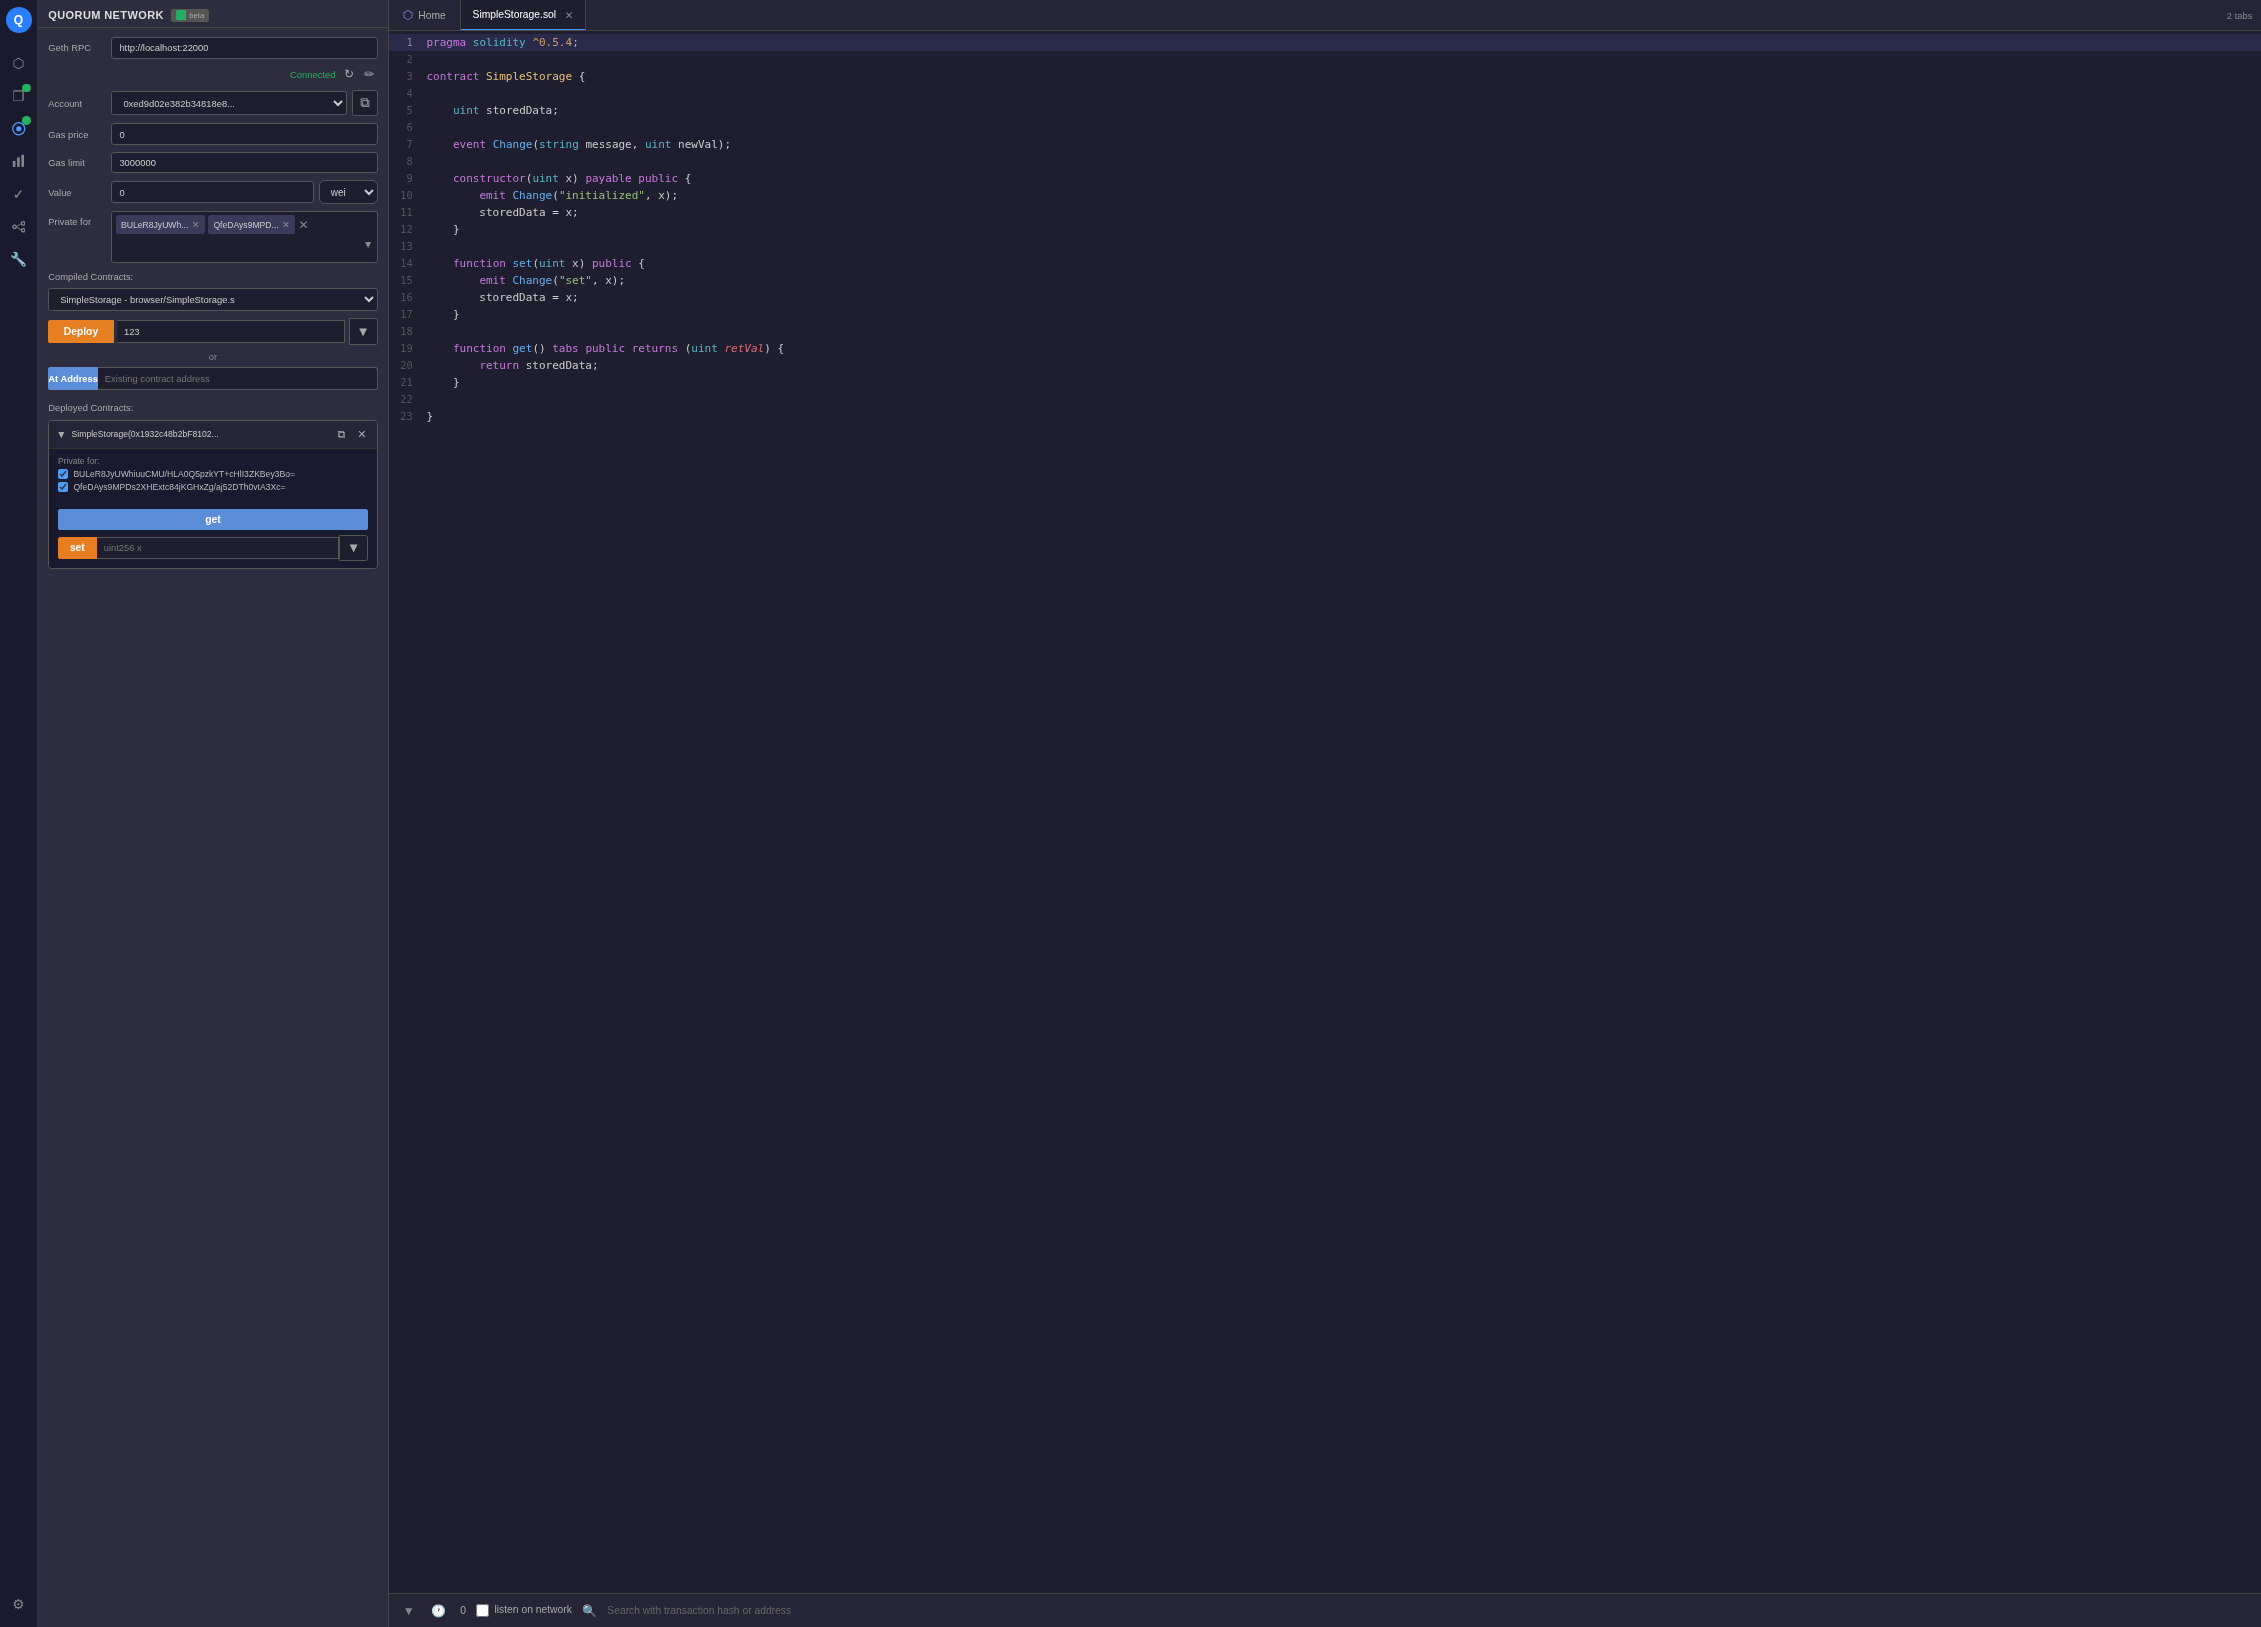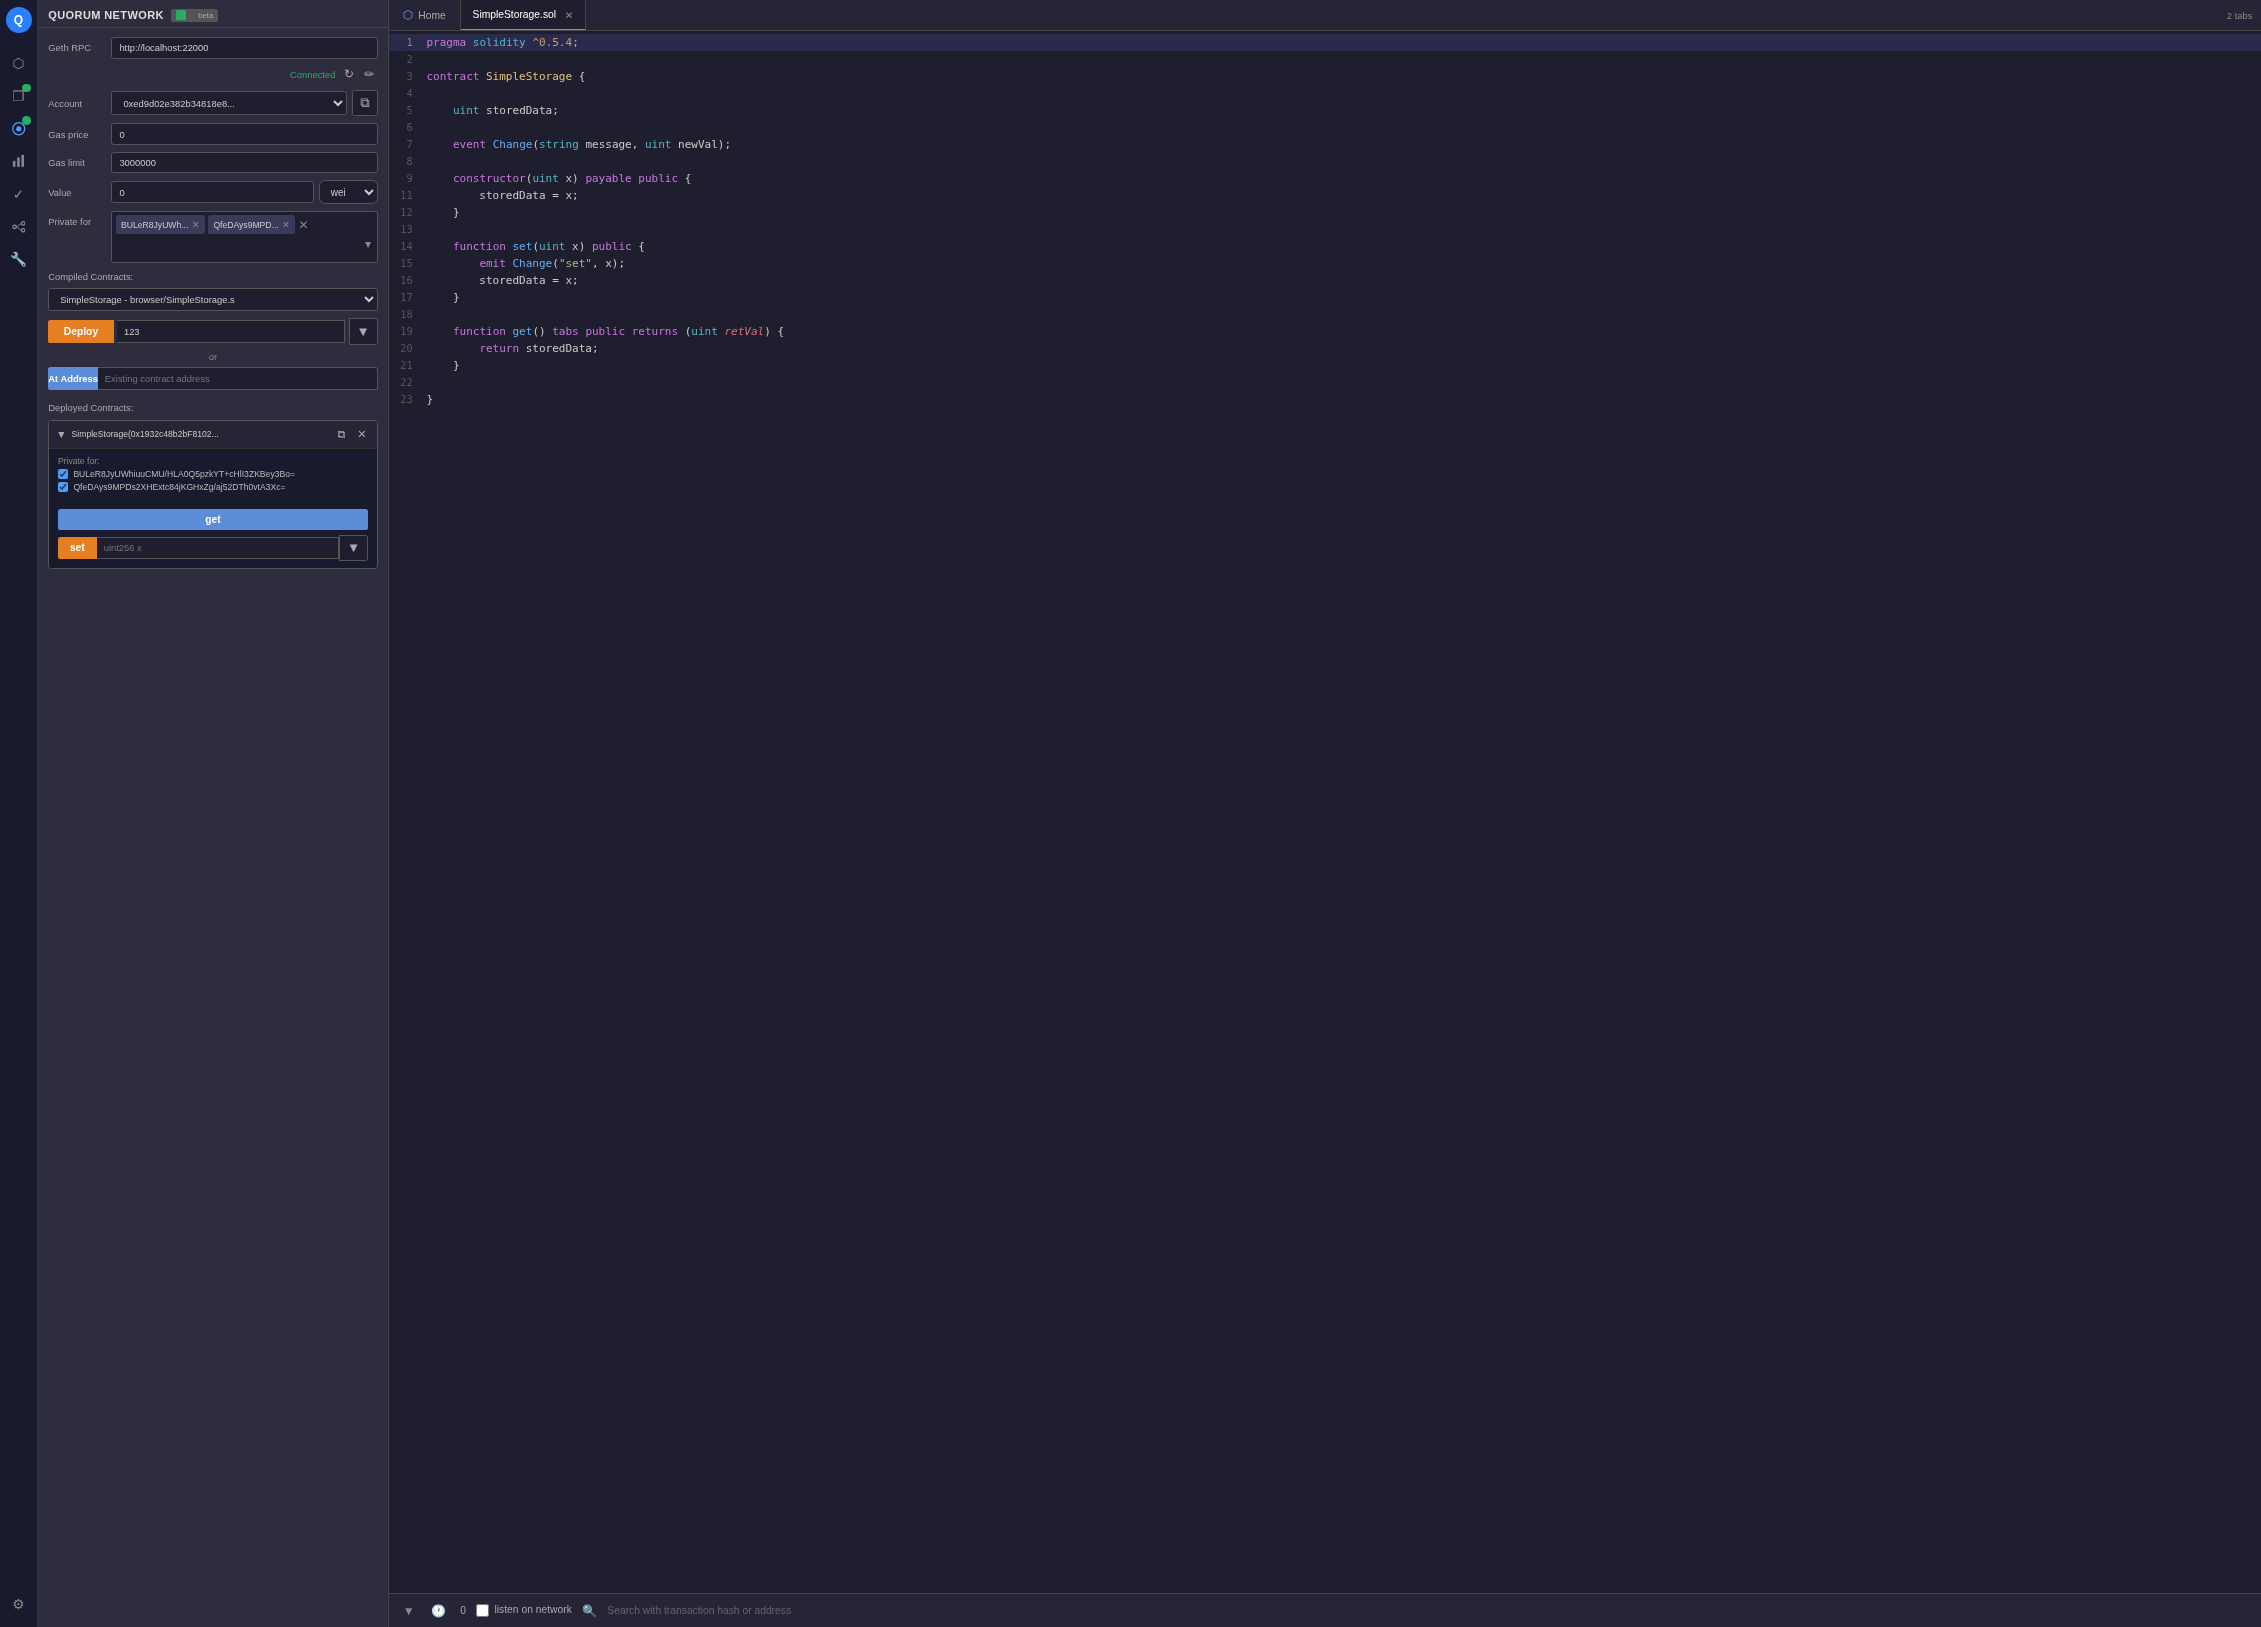--- a/index.html
+++ b/index.html
@@ -434,21 +434,21 @@
       </svg>
   </div>
   <div class="icon-item" title="Tools">🔧</div>
   <div class="spacer"></div>
   <div class="icon-item" title="Settings">⚙</div>
 </div>
 
 <div class="left-panel">
   <div class="panel-header">
     <span class="app-name">QUORUM NETWORK</span>
-    <span style="display:flex;align-items:center;gap:12px;background:#555;padding:1.7px 5.2px;border-radius:2.6px;">
+    <span style="display:flex;align-items:center;gap:3px;background:#555;padding:1.7px 5.2px;border-radius:2.6px;">
       <svg width="10.3" height="10.3" viewBox="0 0 12 12" fill="#27ae60">
           <rect width="12" height="12" rx="2"></rect>
         </svg>
       <span class="beta-badge" style="background:none;padding:0;">beta</span>
     </span>
   </div>
 
   <div class="panel-content">
     
     <div class="field-row">
@@ -627,20 +627,24 @@
     <div class="code-line">
       <span class="line-num">8</span>
       <span class="line-content"> </span>
     </div>
 
     <div class="code-line">
       <span class="line-num">9</span>
       <span class="line-content">    <span class="kw">constructor</span>(<span class="kw3">uint</span> x) <span class="kw">payable</span> <span class="kw">public</span> {</span>
     </div>
 
+    <div class="code-line">
+      <span class="line-num">10</span>
+      <span class="line-content">        <span class="kw">emit</span> <span class="fn-name">Change</span>(<span class="str">"initialized"</span>, x);</span>
+    </div>
 
     <div class="code-line">
       <span class="line-num">11</span>
       <span class="line-content">        storedData = x;</span>
     </div>
 
     <div class="code-line">
       <span class="line-num">12</span>
       <span class="line-content">    }</span>
     </div>

